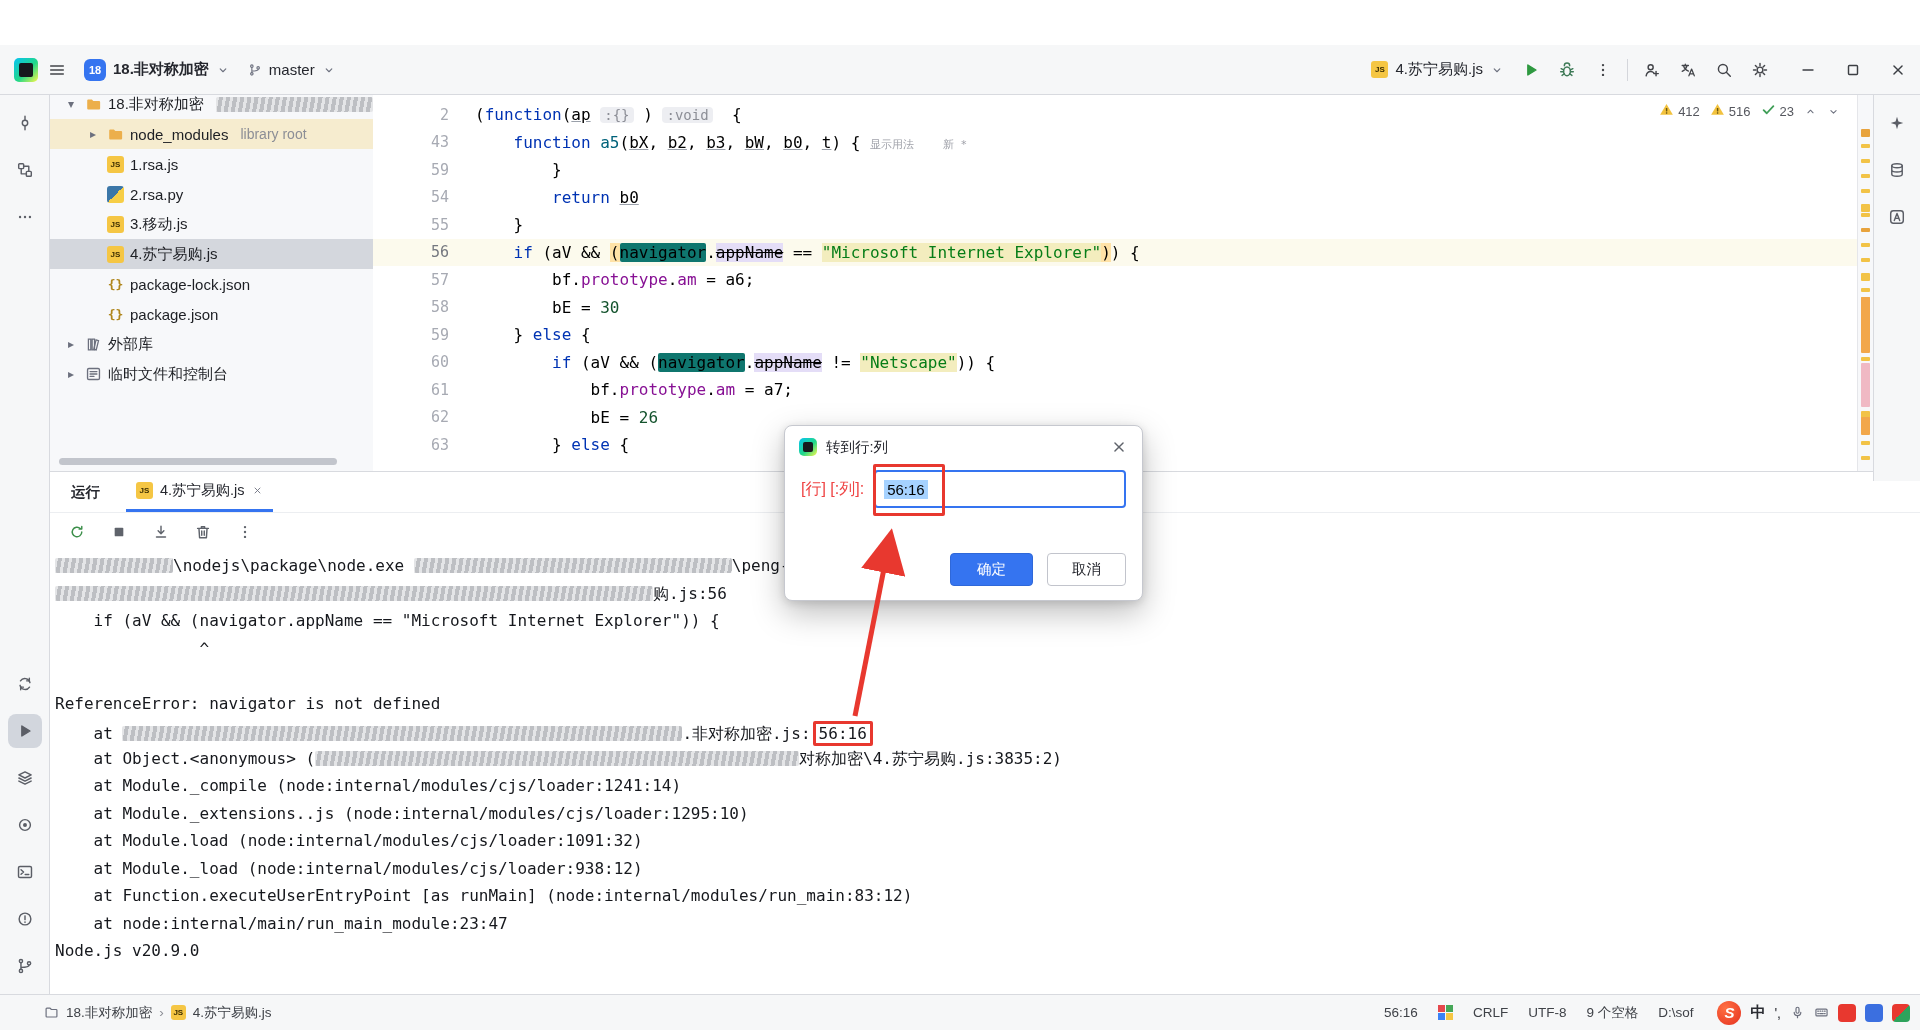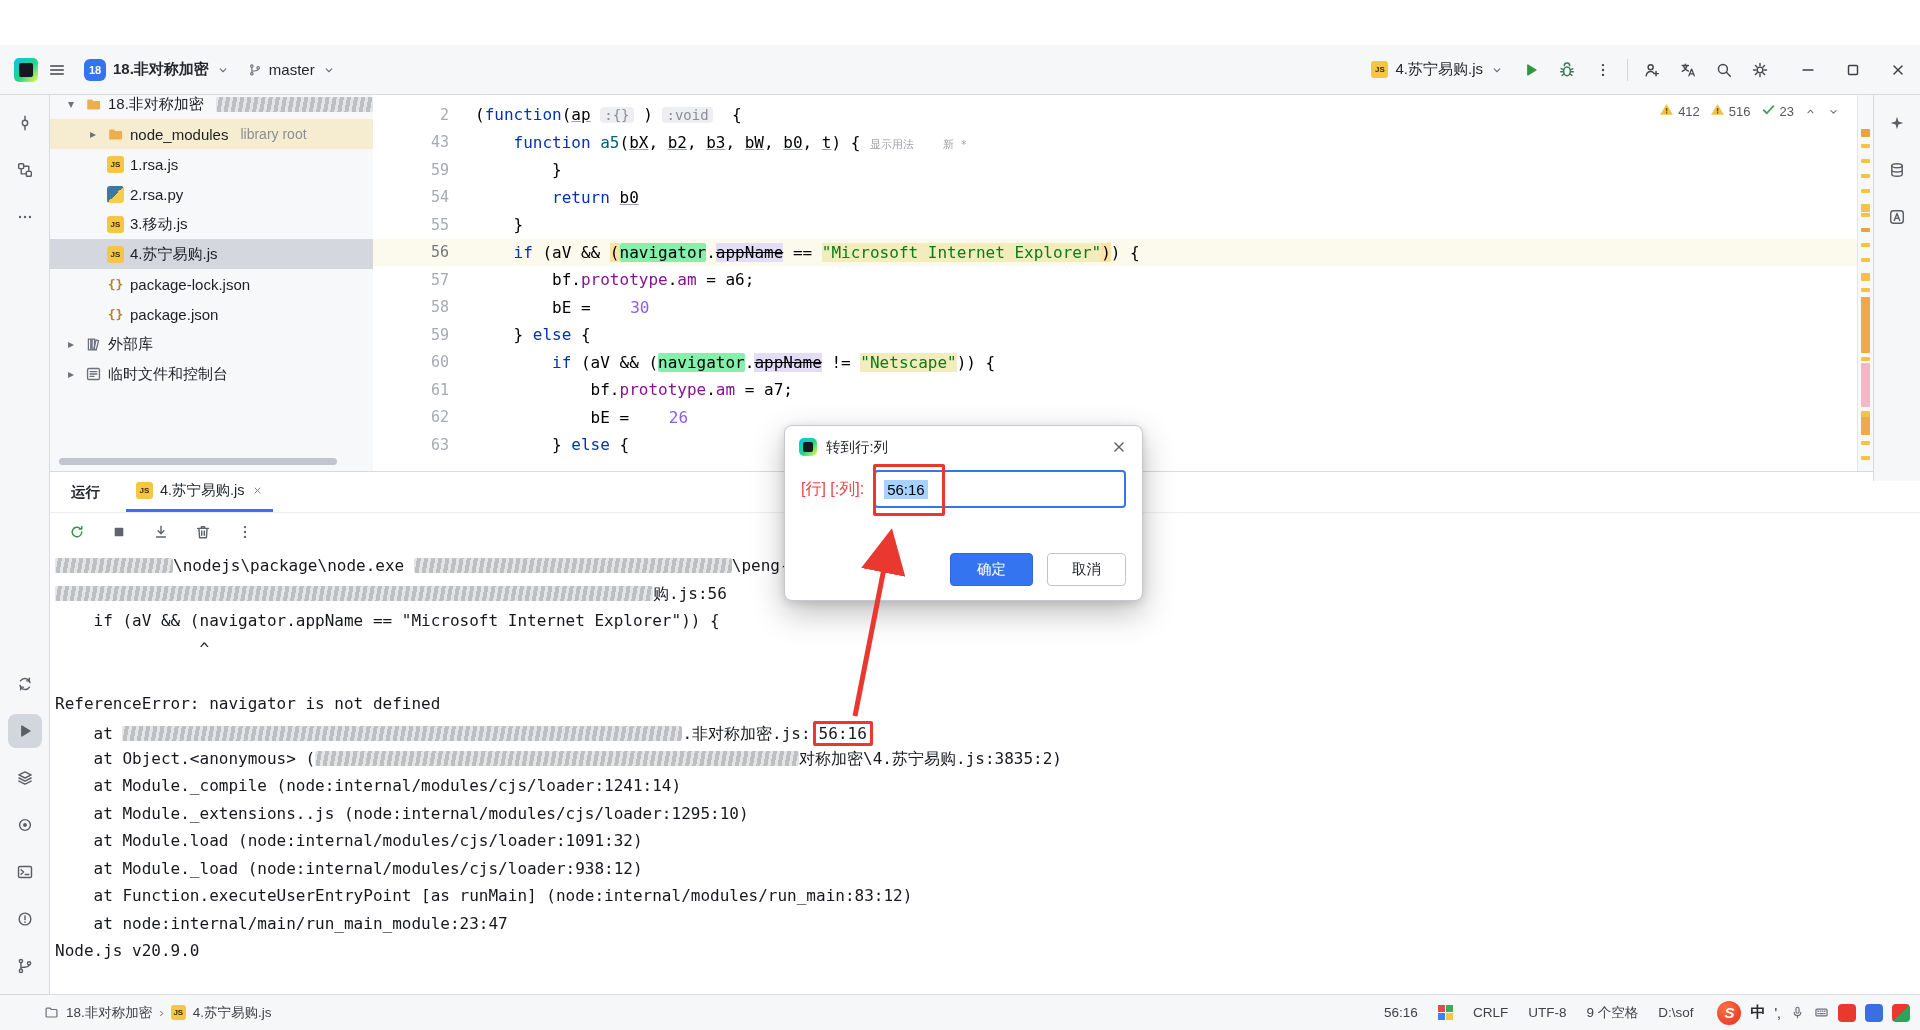--- a/index.html
+++ b/index.html
@@ -59,27 +59,27 @@
   .etab-close svg{width:11px;height:11px;}
   .tabs-more{position:absolute;right:10px;top:7px;width:26px;height:26px;display:flex;align-items:center;justify-content:center;color:#5b5e66;}
   #code{position:absolute;left:0;right:16px;top:38px;bottom:0;overflow:hidden;font-family:"DejaVu Sans Mono",monospace;font-size:16px;padding-top:14px;}
   .crow{display:flex;height:27.5px;align-items:center;}
   .crow.current{background:#fcfaed;}
   .ln{flex:none;width:76px;text-align:right;padding-right:26px;font-size:15px;color:#a7aab3;cursor:pointer;}
   .crow.current .ln{color:#74777f;}
   .ctext{white-space:pre;color:#000;}
   .k{color:#0033b3;}
   .s{color:#067d17;}
-  .num{color:#8b5cf6;margin-left:30px;}
+  .num{color:#14532d;}
   .f{color:#871094;}
   .fn{color:#00627a;}
   .u{text-decoration:underline;text-decoration-color:#9aa0aa;}
   .inlay{background:#edeef2;color:#8c8e96;border-radius:4px;padding:0 4px;font-size:14px;}
   .hint{color:#a0a2aa;font-size:11px;}
-  .hl{background:#86efac;border-radius:2px;}
+  .hl{background:#0f766e;border-radius:2px;}
   .dep{text-decoration:line-through;background:#e4ddf7;}
   .pm{background:#ffe2a6;}
   .shl{background:#f3edbe;}
   #inspections{position:absolute;top:50px;right:26px;display:flex;gap:10px;align-items:center;font-size:13px;color:#55575e;background:rgba(255,255,255,.9);padding:3px 8px;border-radius:7px;z-index:3;}
   .insp{display:flex;gap:4px;align-items:center;}
   .insp-nav{display:flex;color:#6c707e;}
   .insp-nav svg{width:13px;height:13px;}
   #stripe{position:absolute;right:0;top:38px;bottom:0;width:16px;background:#f7f8fa;border-left:1px solid #e5e6ea;}
   .mark{position:absolute;left:3px;width:9px;border-radius:1px;}
 

